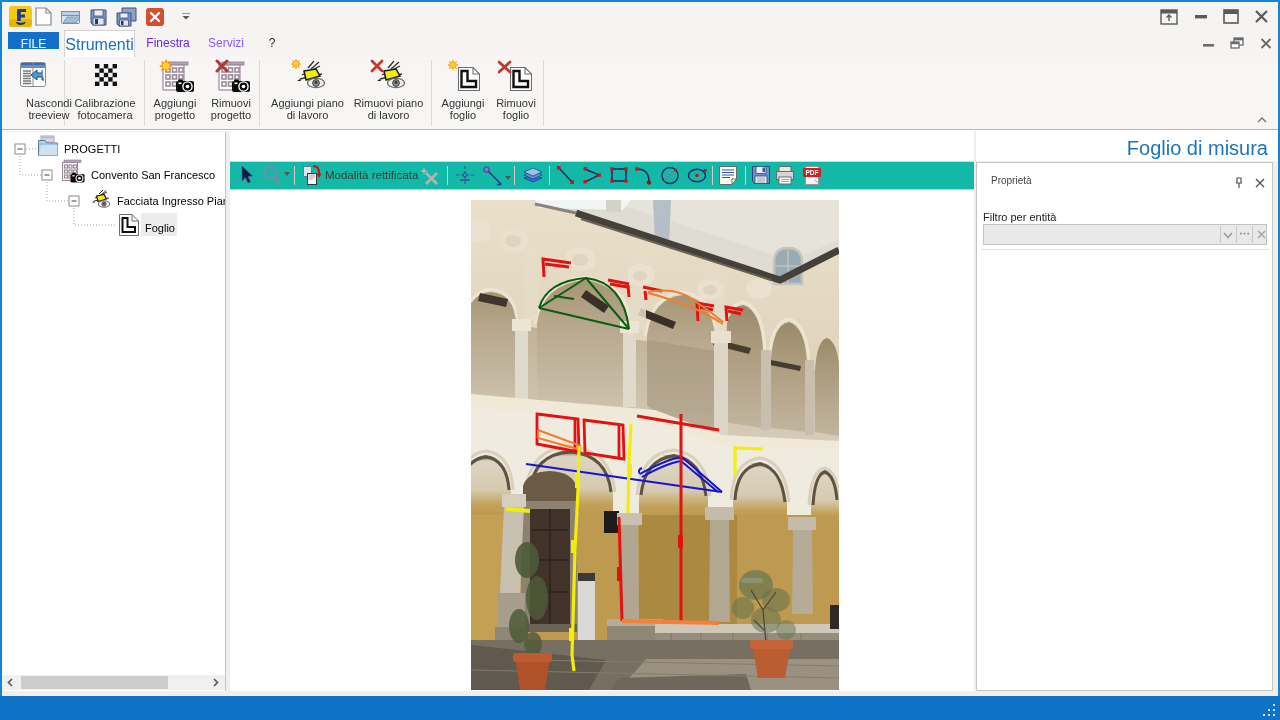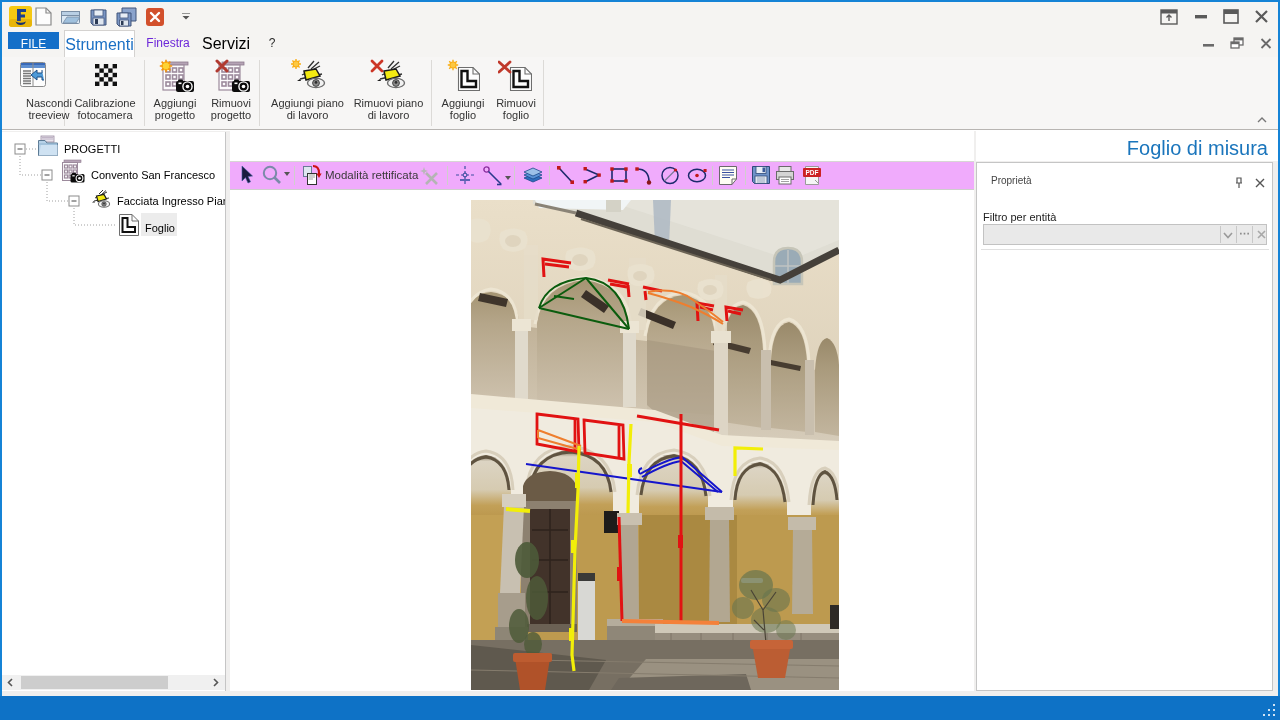--- a/index.html
+++ b/index.html
@@ -74,21 +74,21 @@
   </svg>
   <svg class="abs" style="left:1252px;top:8px;" width="15" height="14" viewBox="0 0 15 14">
     <path d="M2 1 L13 12 M13 1 L2 12" stroke="#5a5a5a" stroke-width="2.2"></path>
   </svg>
 </div>
 
 <div class="abs" id="tabrow" style="left:2px;top:30px;width:1276px;height:27px;background:#f5f4f2;">
   <div class="abs" style="left:6px;top:2px;width:51px;height:17px;background:#146fc8;color:#fff;font-size:12px;text-align:center;line-height:25px;">FILE</div>
   <div class="abs" style="left:62px;top:0;width:71px;height:27px;background:#fff;border:1px solid #d4d2d0;border-bottom:none;color:#1a6fc4;font-size:16px;text-align:center;line-height:27px;">Strumenti</div>
   <div class="abs" style="left:136px;top:0;width:60px;height:27px;color:#6d28d9;font-size:12px;text-align:center;line-height:27px;">Finestra</div>
-  <div class="abs" style="left:196px;top:0;width:56px;height:27px;color:#000000;font-size:16px;text-align:center;line-height:27px;">Servizi</div>
+  <div class="abs" style="left:196px;top:0;width:56px;height:27px;color:#8b5cf6;font-size:12px;text-align:center;line-height:27px;">Servizi</div>
   <div class="abs" style="left:260px;top:0;width:20px;height:27px;color:#2b2b2b;font-size:12px;text-align:center;line-height:27px;">?</div>
 
   <svg class="abs" style="left:1201px;top:14px;" width="12" height="3" viewBox="0 0 12 3">
       <rect x="0" y="0" width="11" height="2.6" fill="#6a6a6a"></rect>
     </svg>
   <svg class="abs" style="left:1228px;top:7px;" width="14" height="12" viewBox="0 0 14 12">
     <rect x="4" y="1" width="9" height="7" fill="#fff" stroke="#6a6a6a" stroke-width="1.3"></rect>
     <rect x="4" y="1" width="9" height="2.4" fill="#6a6a6a"></rect>
     <rect x="1" y="5" width="8" height="6" fill="#fff" stroke="#6a6a6a" stroke-width="1.3"></rect>
     <rect x="1" y="5" width="8" height="2.2" fill="#6a6a6a"></rect>
@@ -343,21 +343,21 @@
         <path d="M6 1 L2.5 4.5 L6 8" fill="none" stroke="#555" stroke-width="1.6"></path>
       </svg>
     <svg class="abs" style="left:209px;top:3px;" width="9" height="9" viewBox="0 0 9 9">
         <path d="M3 1 L6.5 4.5 L3 8" fill="none" stroke="#555" stroke-width="1.6"></path>
       </svg>
   </div>
 </div>
 
 <div class="abs" id="docarea" style="left:230px;top:131px;width:744px;height:560px;background:#fff;">
 
-  <div class="abs" style="left:0;top:30px;width:744px;height:29px;background:#f0abfc;border-top:1px solid #d8d6d4;border-bottom:1px solid #cfcecd;">
+  <div class="abs" style="left:0;top:30px;width:744px;height:29px;background:#14b8a6;border-top:1px solid #d8d6d4;border-bottom:1px solid #cfcecd;">
     <svg class="abs" style="left:0;top:0;" width="744" height="27" viewBox="0 0 744 27">
 
       <g stroke="#d0cecd" stroke-width="1">
           <path d="M64.5 4 L64.5 23 M217.5 4 L217.5 23 M284.5 4 L284.5 23 M319.5 4 L319.5 23 M482.5 4 L482.5 23 M515.5 4 L515.5 23"></path>
         </g>
 
       <path d="M12 4 L12 19 L15.5 15.5 L18 21 L20.5 19.8 L18 14.5 L22.5 14 Z" fill="#1b1b40" stroke="#3a5a9c" stroke-width="0.6"></path>
 
       <circle cx="40" cy="11" r="6.2" fill="none" stroke="#7a8aa8" stroke-width="2"></circle>
       <path d="M44.5 15.5 L50 21" stroke="#7a8aa8" stroke-width="2.6"></path>

